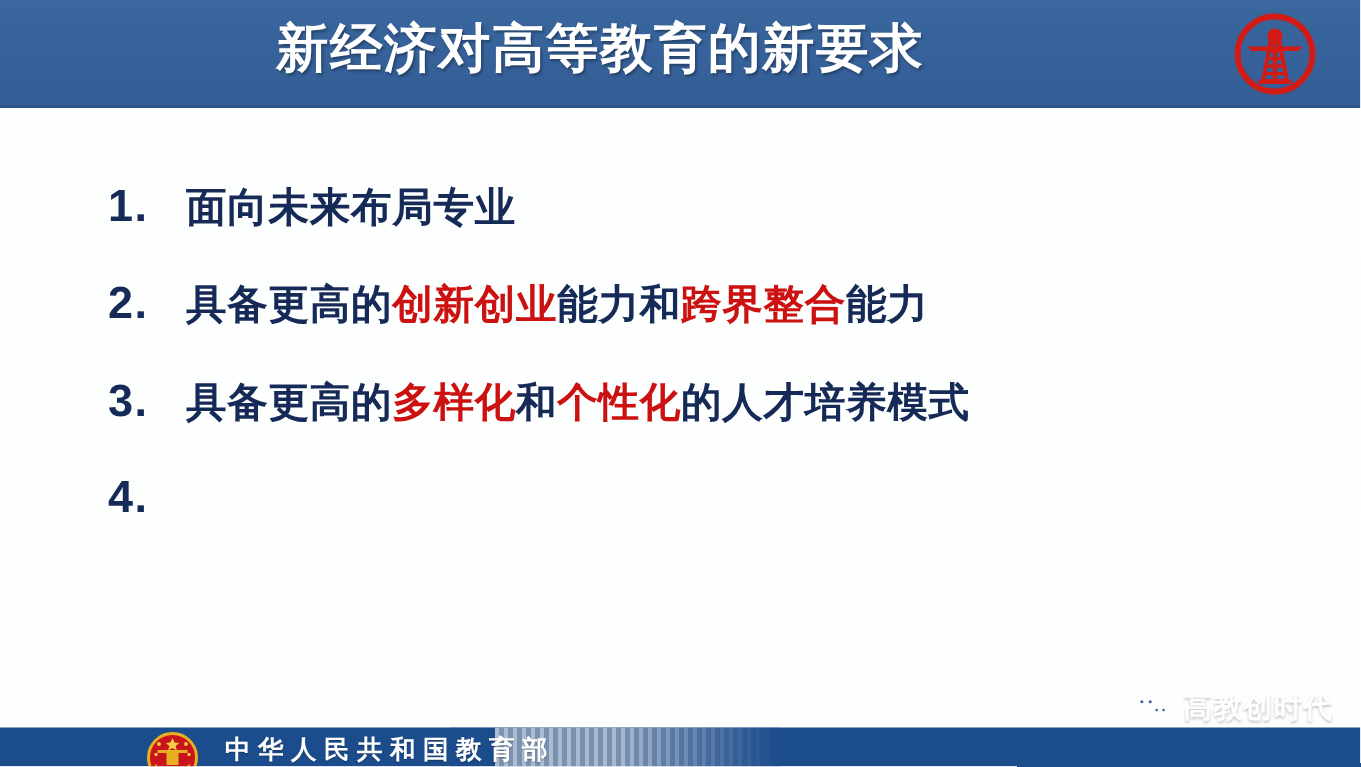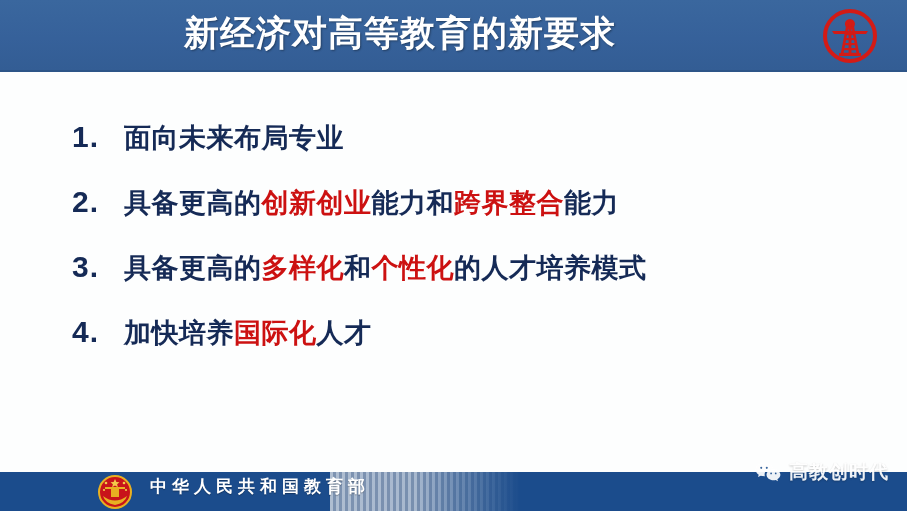--- a/index.html
+++ b/index.html
@@ -80,21 +80,21 @@
   }
   .seg-red { color: #cc1111; }
   .seg-navy { color: #152a56; }
 
   
   .footer-band {
     position: absolute;
     left: 0;
     bottom: 0;
     width: 907px;
-    height: 39px;
+    height: 26px;
     background: #1b4c8c;
     overflow: hidden;
   }
   .footer-building {
     position: absolute;
     left: 330px;
     top: 0;
     width: 190px;
     height: 39px;
     background:
@@ -202,23 +202,20 @@
 
     <div class="list-row">
       <span class="row-num">3.</span>
       <span class="row-text">
         <span class="seg-navy">具备更高的</span><span class="seg-red">多样化</span><span class="seg-navy">和</span><span class="seg-red">个性化</span><span class="seg-navy">的人才培养模式</span>
       </span>
     </div>
 
     <div class="list-row">
       <span class="row-num">4.</span>
-      <span class="row-text">
-        <span class="seg-navy">加快培养</span><span class="seg-red">国际化</span><span class="seg-navy">人才</span>
-      </span>
     </div>
 
   </div>
 
   <div class="footer-band">
     <div class="footer-fade-left"></div>
     <div class="footer-building"></div>
 
     <div class="footer-emblem">
       <svg width="36" height="36" viewBox="0 0 36 36" xmlns="http://www.w3.org/2000/svg">

